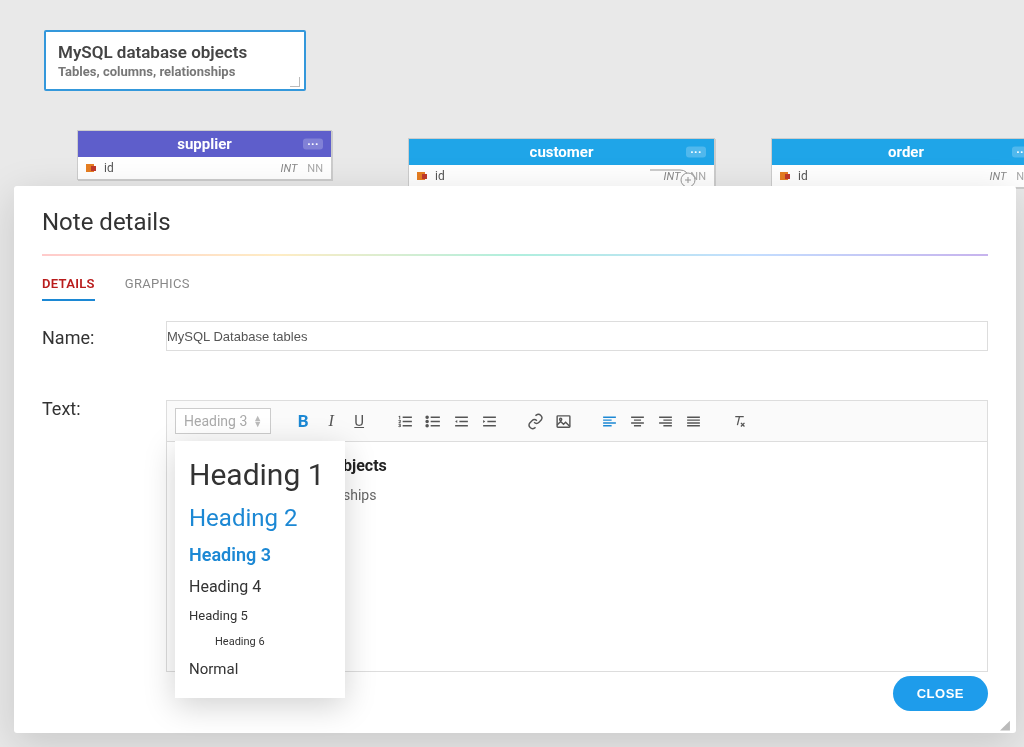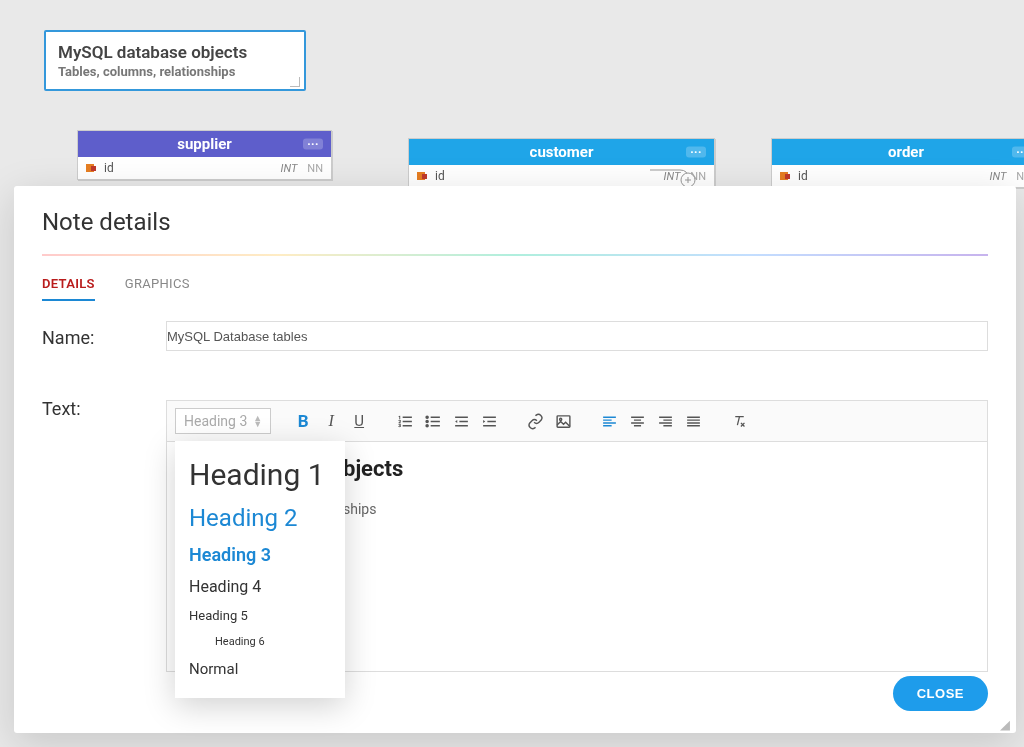--- a/index.html
+++ b/index.html
@@ -177,23 +177,23 @@
     border: 1px solid #ddd;
     border-top: none;
     min-height: 230px;
     padding: 14px 16px;
     font-size: 14px;
     color: #555;
     position: relative;
   }
   .editor-content .h3line {
     font-weight: 700;
-    font-size: 22px;
+    font-size: 16px;
     color: #222;
-    margin-bottom: 20px;
+    margin-bottom: 12px;
   }
   .editor-content .sub { color: #666; }
 
   
   .heading-dropdown {
     position: absolute;
     top: 40px; left: 8px;
     width: 170px;
     background: #fff;
     box-shadow: 0 8px 30px rgba(0,0,0,0.18);

